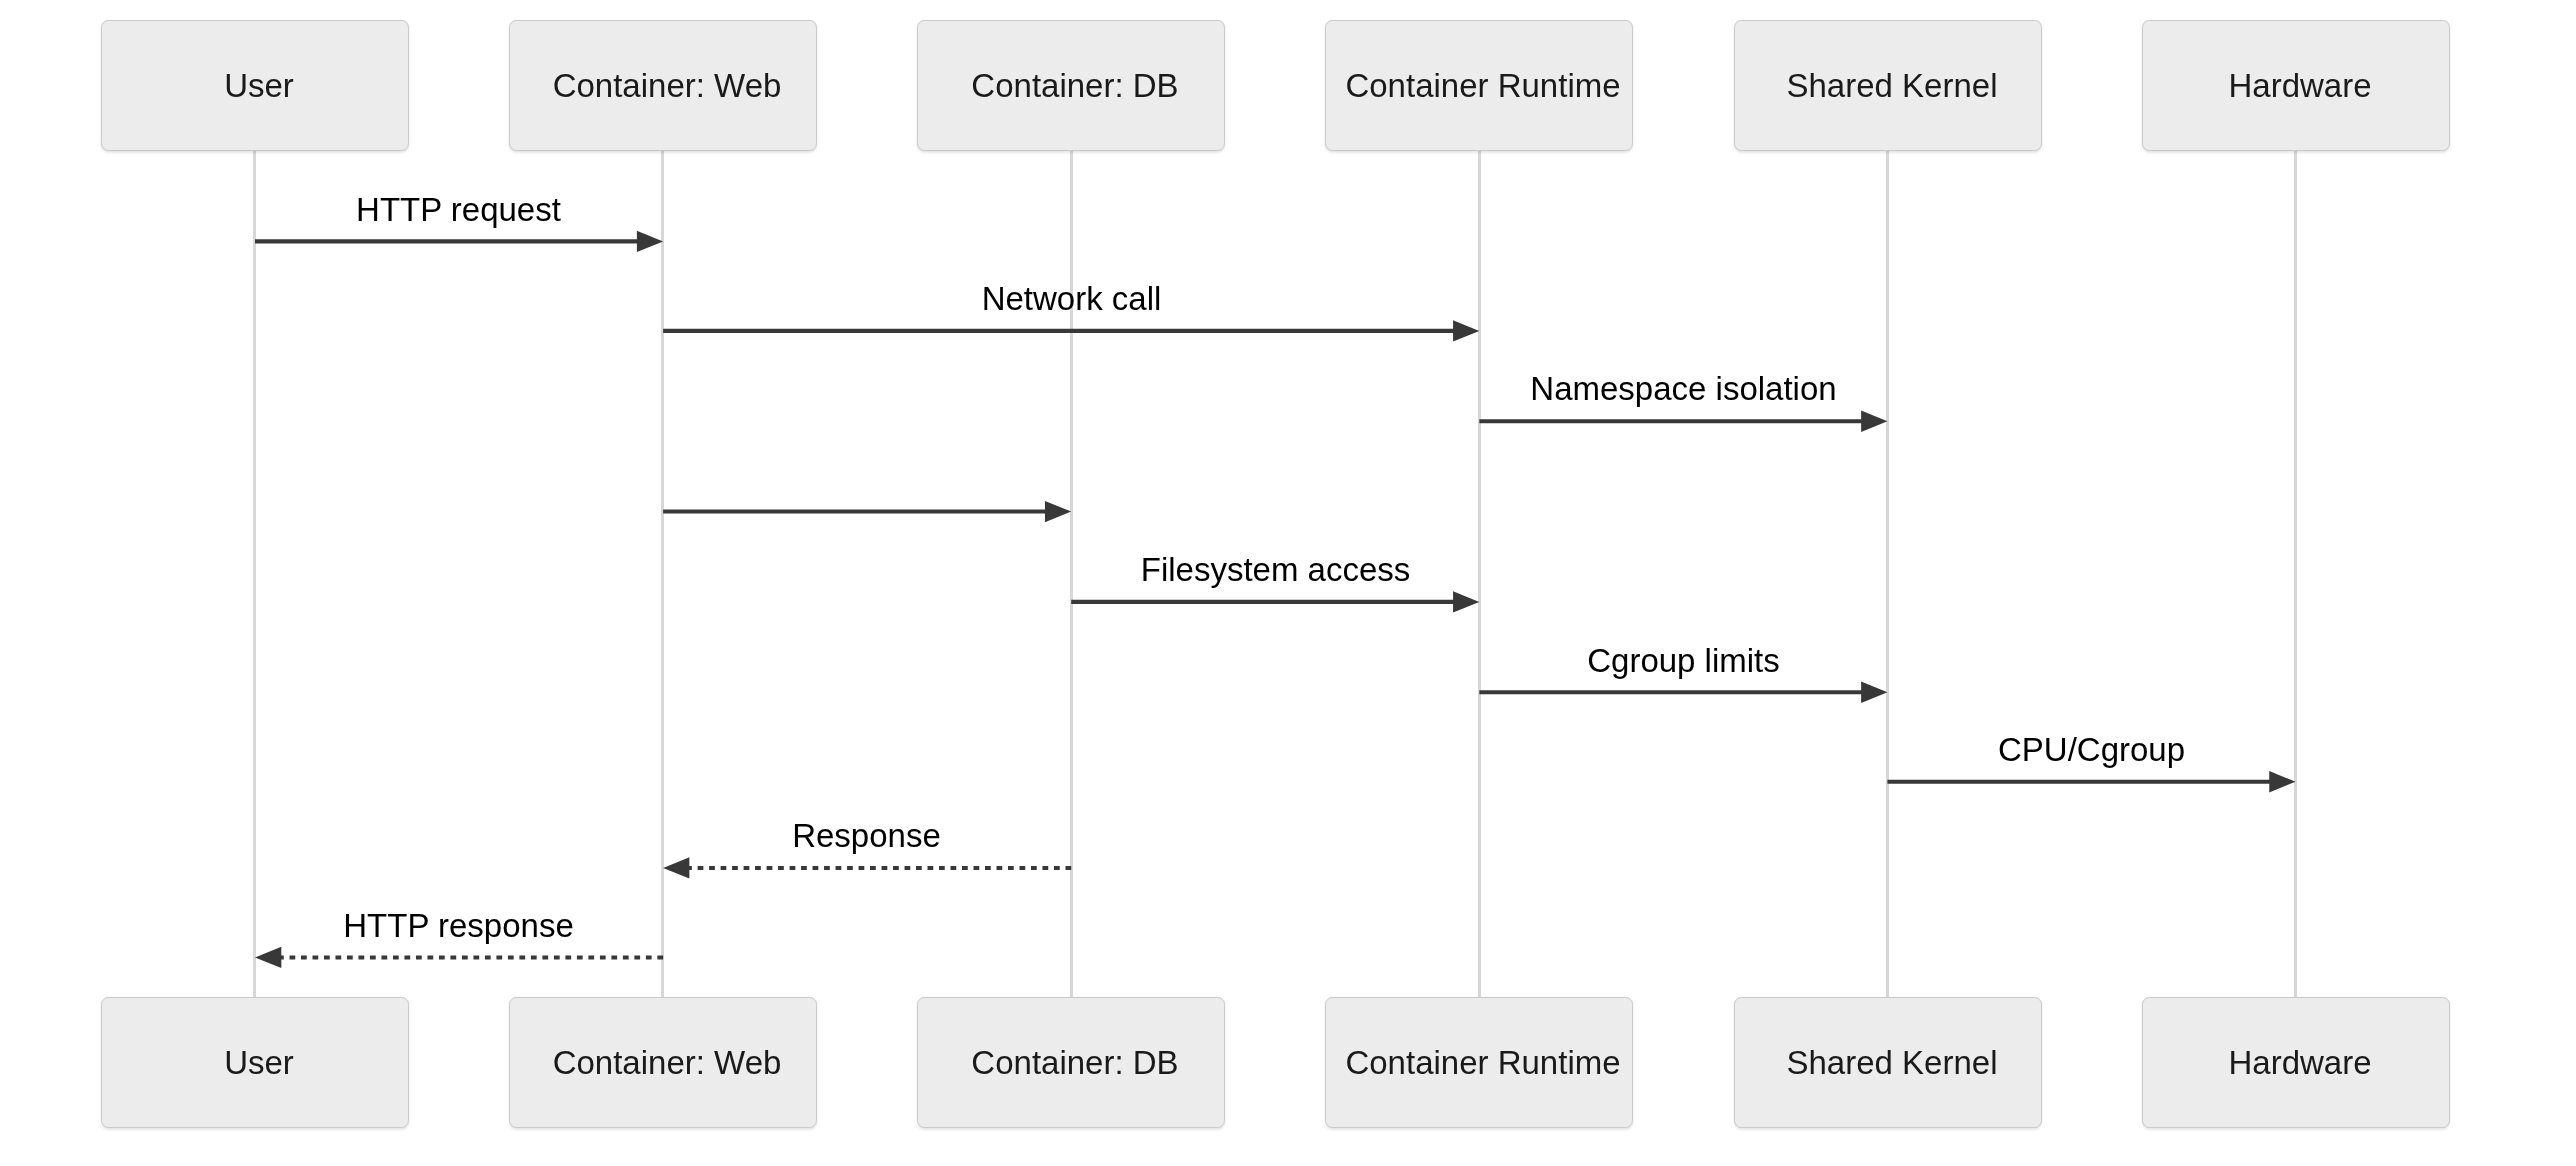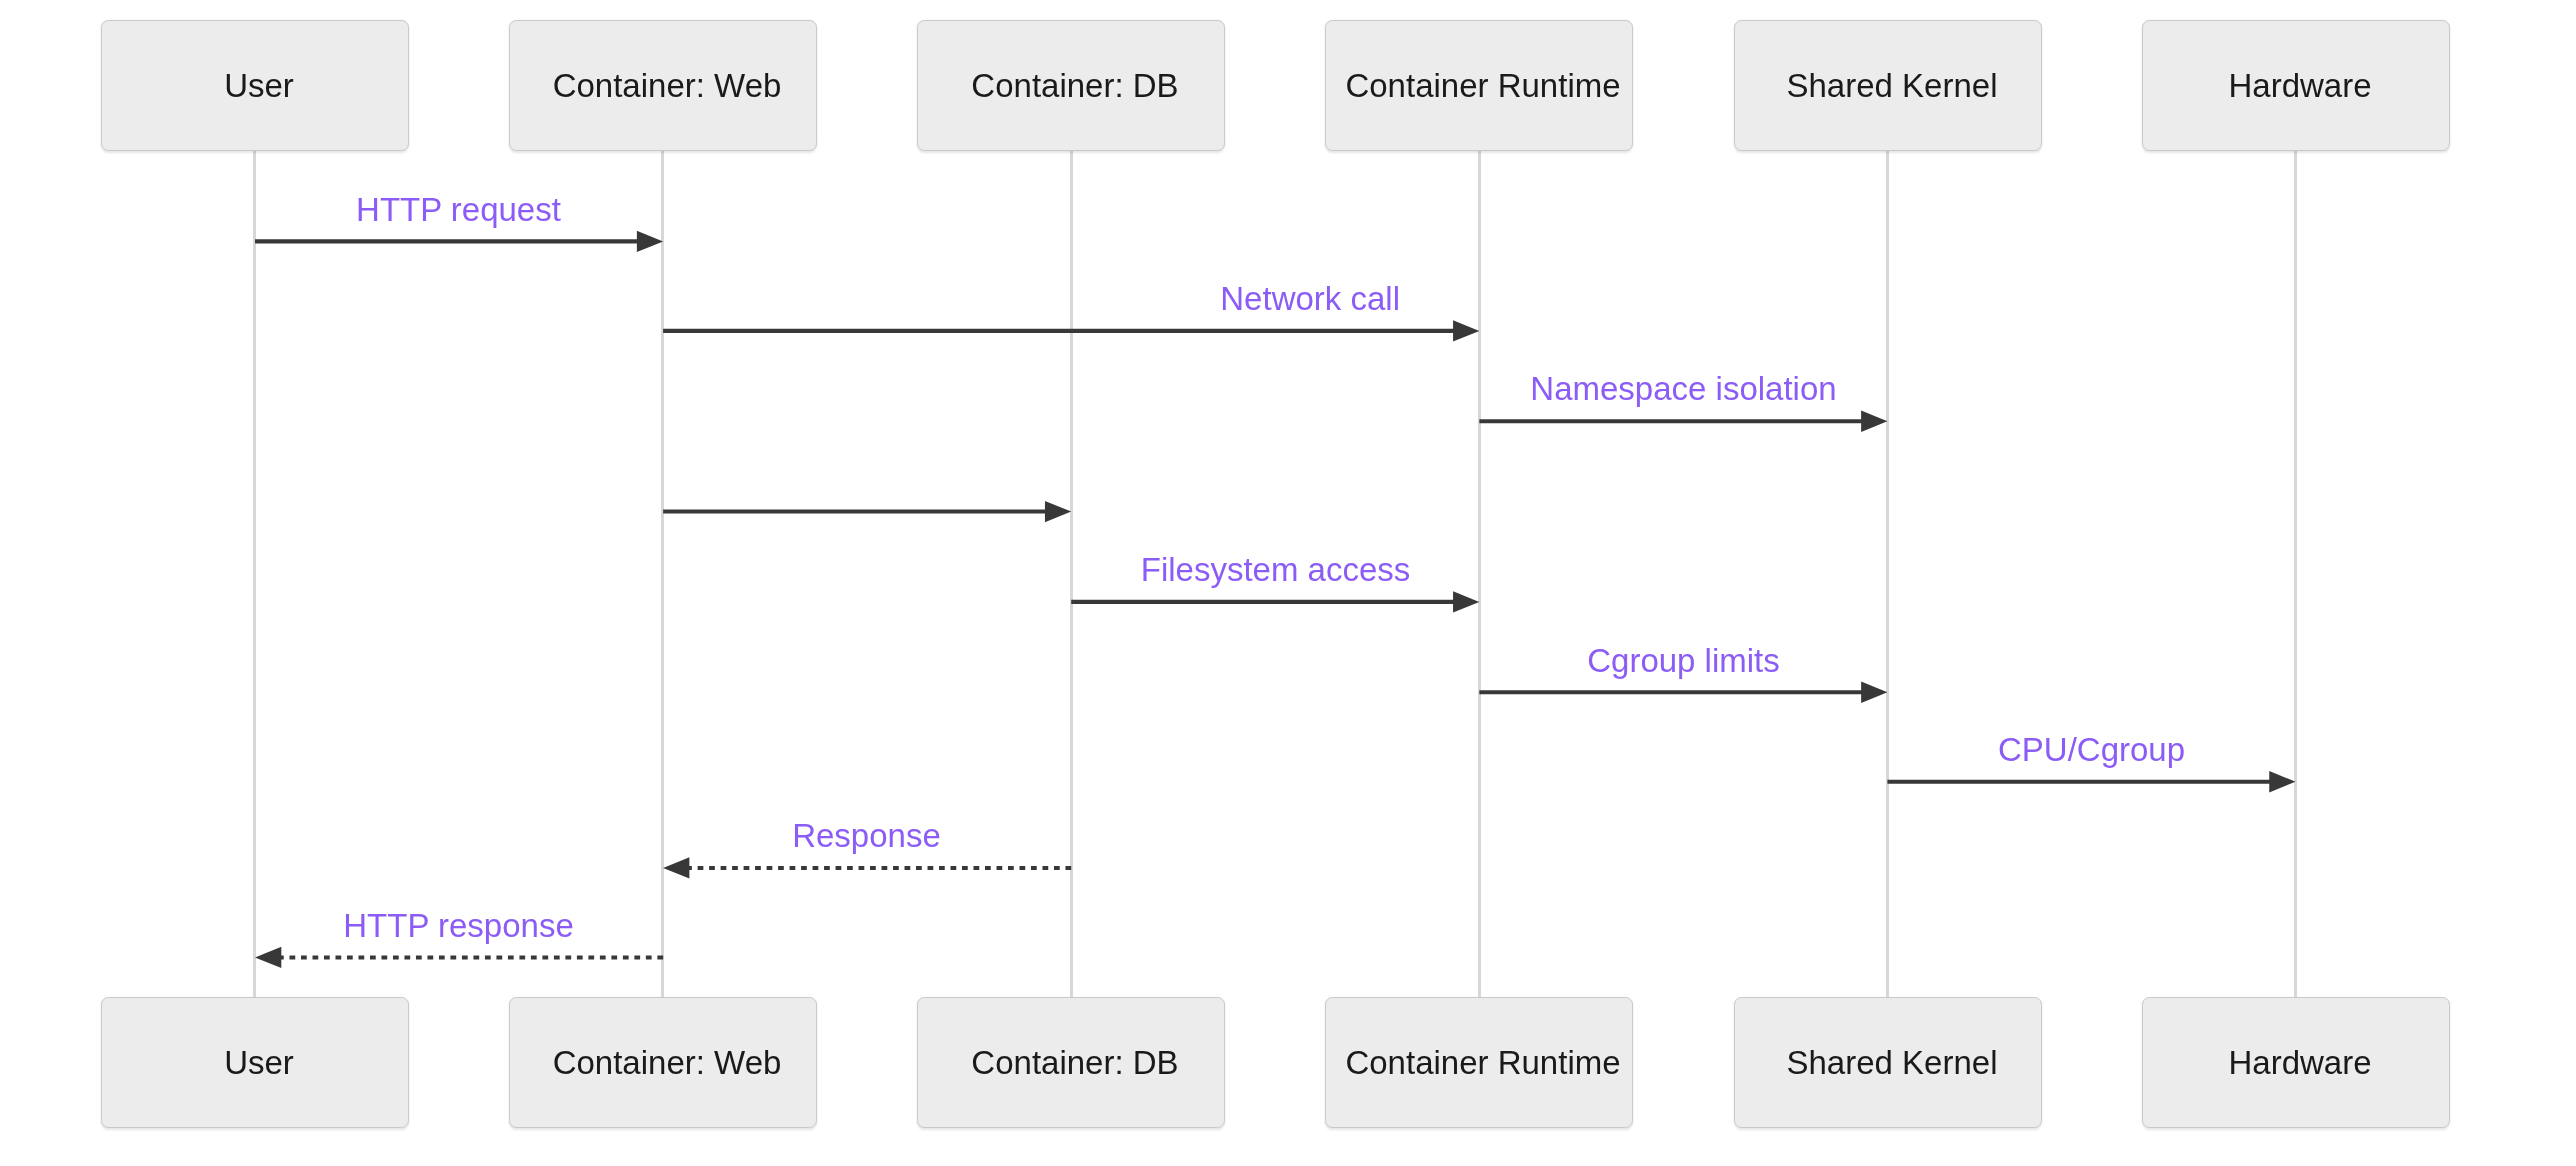--- a/index.html
+++ b/index.html
@@ -32,21 +32,21 @@
     color: #1a1a1a;
     white-space: nowrap;
     padding-left: 8px;
   }
   .msg-label {
     position: absolute;
     width: 657px;
     text-align: center;
     font-size: 33px;
     line-height: 38px;
-    color: #8b5cf6;
+    color: #000000;
     white-space: nowrap;
     pointer-events: none;
   }
   #arrows {
     position: absolute;
     left: 0;
     top: 0;
     pointer-events: none;
   }
 </style>
@@ -94,21 +94,21 @@
     <span>Container Runtime</span>
   </div>
   <div class="actor" style="left: 1734px; top: 997px; width: 308px; height: 131px;">
     <span>Shared Kernel</span>
   </div>
   <div class="actor" style="left: 2142px; top: 997px; width: 308px; height: 131px;">
     <span>Hardware</span>
   </div>
 
   <div class="msg-label" style="left: 130px; top: 191px;">HTTP request</div>
-  <div class="msg-label" style="left: 743px; top: 280px; text-align: right;">Network call</div>
+  <div class="msg-label" style="left: 743px; top: 280px;">Network call</div>
   <div class="msg-label" style="left: 1355px; top: 370px;">Namespace isolation</div>
   <div class="msg-label" style="left: 947px; top: 551px;">Filesystem access</div>
   <div class="msg-label" style="left: 1355px; top: 642px;">Cgroup limits</div>
   <div class="msg-label" style="left: 1763px; top: 731px;">CPU/Cgroup</div>
   <div class="msg-label" style="left: 130px; top: 907px;">HTTP response</div>
   <div class="msg-label" style="left: 538px; top: 817px;">Response</div>
 
   <svg id="arrows" width="2576" height="1166" viewBox="0 0 3136 1420">
       <line x1="310" y1="294" x2="781" y2="294" stroke="#383838" stroke-width="5"></line>
       <polygon points="807,294 775,281 775,307" fill="#383838"></polygon>

